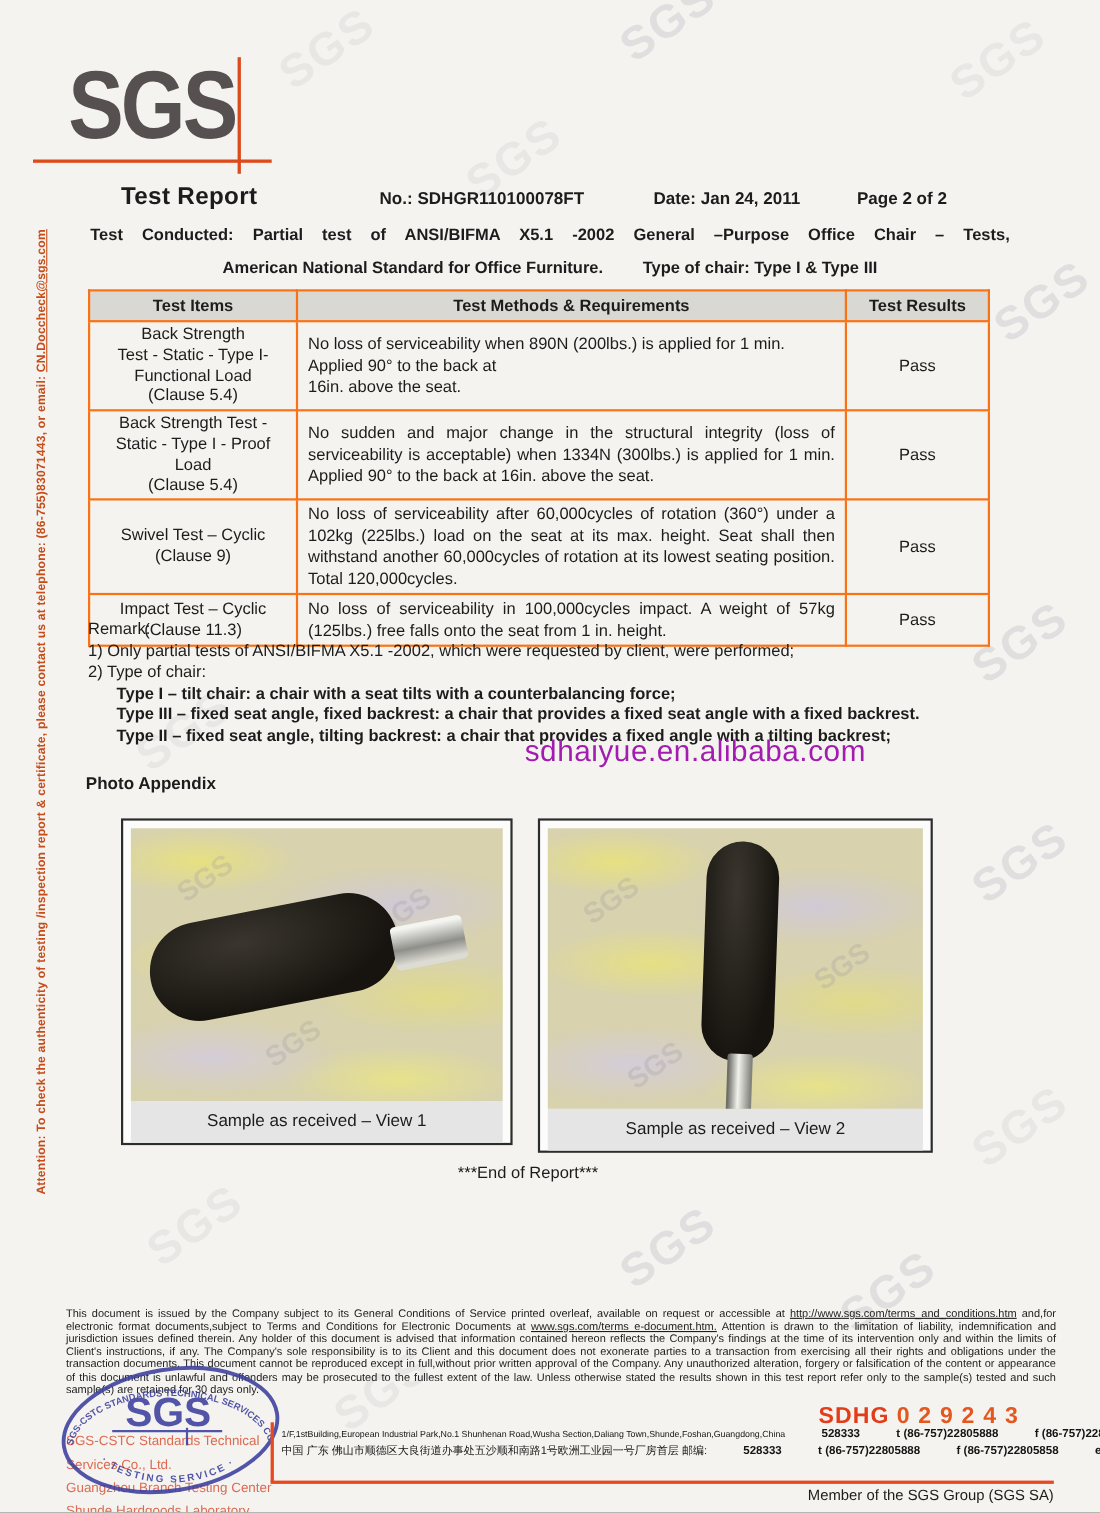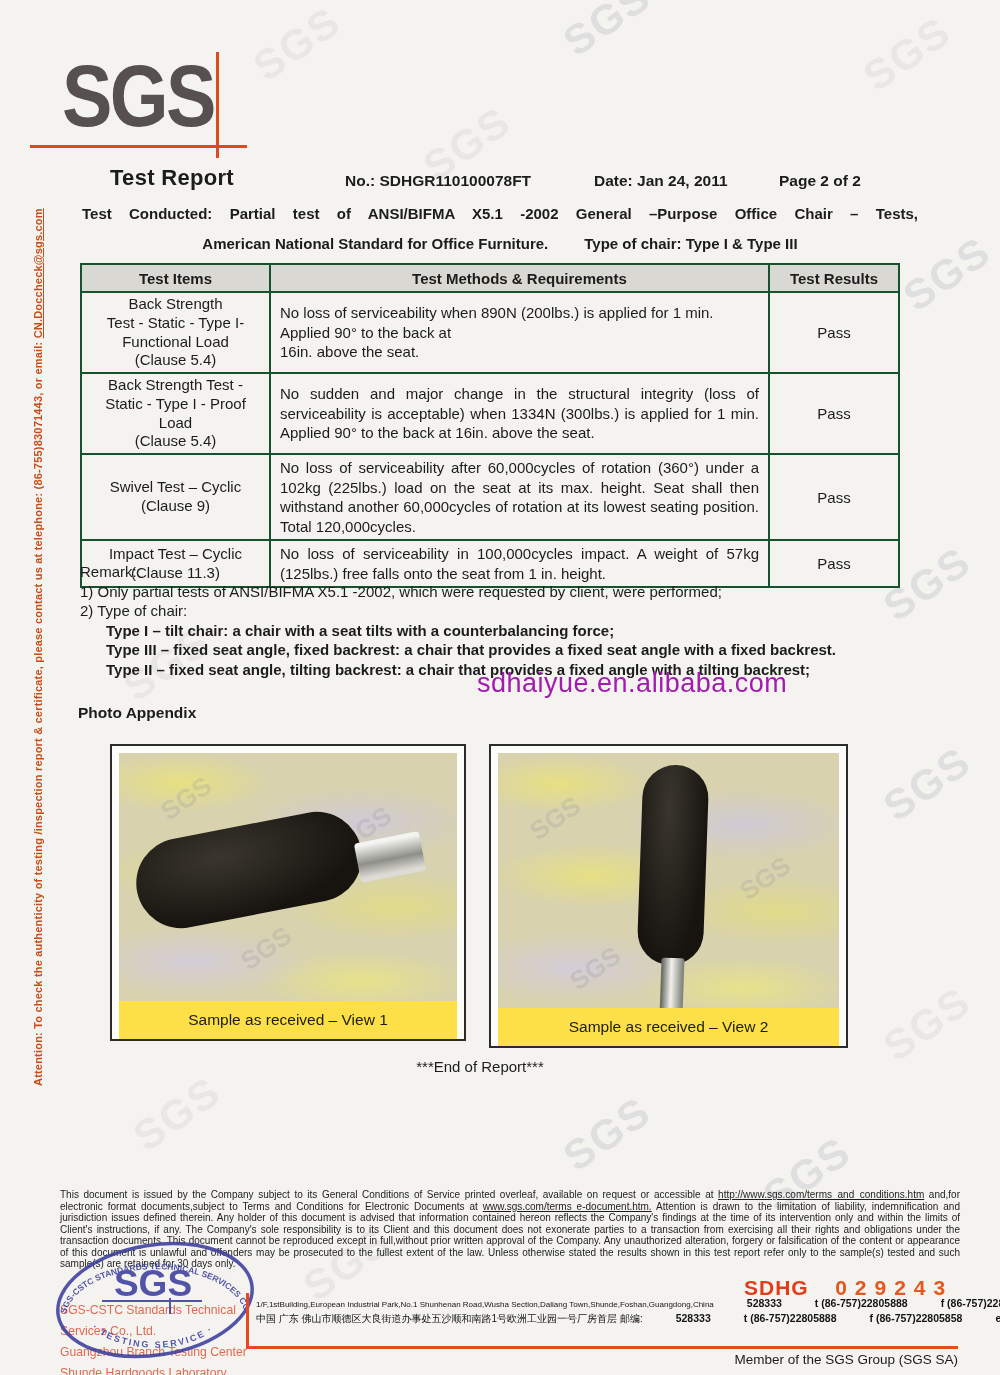--- a/index.html
+++ b/index.html
@@ -22,21 +22,21 @@
   .doc-title{position:absolute;left:110px;top:165px;font-size:22px;font-weight:bold;letter-spacing:.3px;}
   .hmeta{position:absolute;top:172px;font-size:15.5px;font-weight:bold;}
   .no{left:345px;} .date{left:594px;text-align:right;} .pageno{left:779px;}
   .conducted{position:absolute;left:82px;top:205px;width:836px;font-size:15px;font-weight:bold;
              text-align:justify;text-align-last:justify;}
   .standard-row{position:absolute;left:82px;top:235px;width:836px;display:flex;justify-content:center;
                 gap:36px;font-size:15px;font-weight:bold;}
   
   table.report{position:absolute;left:80px;top:263px;width:818px;border-collapse:collapse;
                table-layout:fixed;font-size:15px;}
-  table.report th,table.report td{border:2px solid #14532d;box-sizing:border-box;}
+  table.report th,table.report td{border:2px solid #f97316;box-sizing:border-box;}
   table.report th{height:28px;background:#d9d8d3;font-size:15px;padding:2px;}
   td.item{text-align:center;vertical-align:middle;white-space:pre-line;line-height:1.25;padding:2px 4px;}
   td.method{padding:3px 9px;text-align:justify;line-height:1.3;vertical-align:middle;white-space:pre-line;}
   td.result{text-align:center;vertical-align:middle;}
   
   .remark{position:absolute;left:80px;top:562px;width:848px;font-size:15px;line-height:19.5px;}
   .remark .t{margin-left:26px;font-weight:bold;}
   
   .alibaba{position:absolute;left:477px;top:668px;font-size:27px;color:#a21caf;letter-spacing:.5px;}
   
@@ -59,39 +59,39 @@
              background:radial-gradient(ellipse at 38% 30%, #3a362f, #17140f 72%);}
   .cyl-chrome1{position:absolute;left:238px;top:84px;width:66px;height:40px;border-radius:4px;
                transform:rotate(-11deg);
                background:linear-gradient(180deg,#f4f4f0 8%,#8f8f8a 55%,#dddcd4 90%);}
   .cyl-body2{position:absolute;left:142px;top:12px;width:66px;height:200px;border-radius:33px;
              transform:rotate(2deg);
              background:radial-gradient(ellipse at 42% 22%, #3a362f, #17140f 72%);}
   .cyl-chrome2{position:absolute;left:162px;top:205px;width:23px;height:86px;border-radius:3px;
                transform:rotate(2deg);
                background:linear-gradient(90deg,#6e6e68 5%,#f2f2ec 45%,#84847e 95%);}
-  .caption{height:38px;display:flex;align-items:center;justify-content:center;font-size:15.5px;background:#fde047;}
+  .caption{height:38px;display:flex;align-items:center;justify-content:center;font-size:15.5px;background:#e5e5e5;}
   .end{position:absolute;left:80px;top:1058px;width:800px;text-align:center;font-size:15px;}
   
   .legal{position:absolute;left:60px;top:1189px;width:900px;font-size:10px;line-height:11.5px;
          text-align:justify;color:#1d1d1d;}
   .legal .u{text-decoration:underline;}
   
   .company{position:absolute;left:60px;top:1300px;width:195px;color:#dd6b52;font-size:12.2px;line-height:21px;}
   .stamp{position:absolute;left:50px;top:1240px;width:210px;height:120px;opacity:.88;}
   .fdiv-v{position:absolute;left:246px;top:1293px;width:2.5px;height:54px;background:#e8491f;}
   .addr{position:absolute;left:256px;top:1297px;width:702px;color:#141414;}
   .addr .row{display:flex;align-items:baseline;gap:9px;white-space:nowrap;}
   .addr .tiny{font-size:8px;}
   .addr .cn{font-size:10px;}
   .addr .m{font-size:10.5px;font-weight:bold;padding-left:24px;}
   .addr .row+.row{margin-top:3px;}
   .serial{position:absolute;left:744px;top:1276px;white-space:nowrap;}
   .serial .pre{font-size:21px;font-weight:bold;color:#e23d18;letter-spacing:1px;}
-  .serial .dig{font-size:21px;font-weight:bold;color:#e4571f;letter-spacing:8px;margin-left:22px;}
+  .serial .dig{font-size:21px;font-weight:bold;color:#e4571f;letter-spacing:8px;margin-left:2px;}
   .fdiv-h{position:absolute;left:246px;top:1346px;width:712px;height:3px;background:#e8491f;}
   .member{position:absolute;left:0;top:1352px;width:958px;text-align:right;font-size:13.5px;}
 </style>
 </head>
 <body>
 
 <div class="page">
 
   <div>
     <span class="wm" style="left:250px;top:20px">SGS</span>

